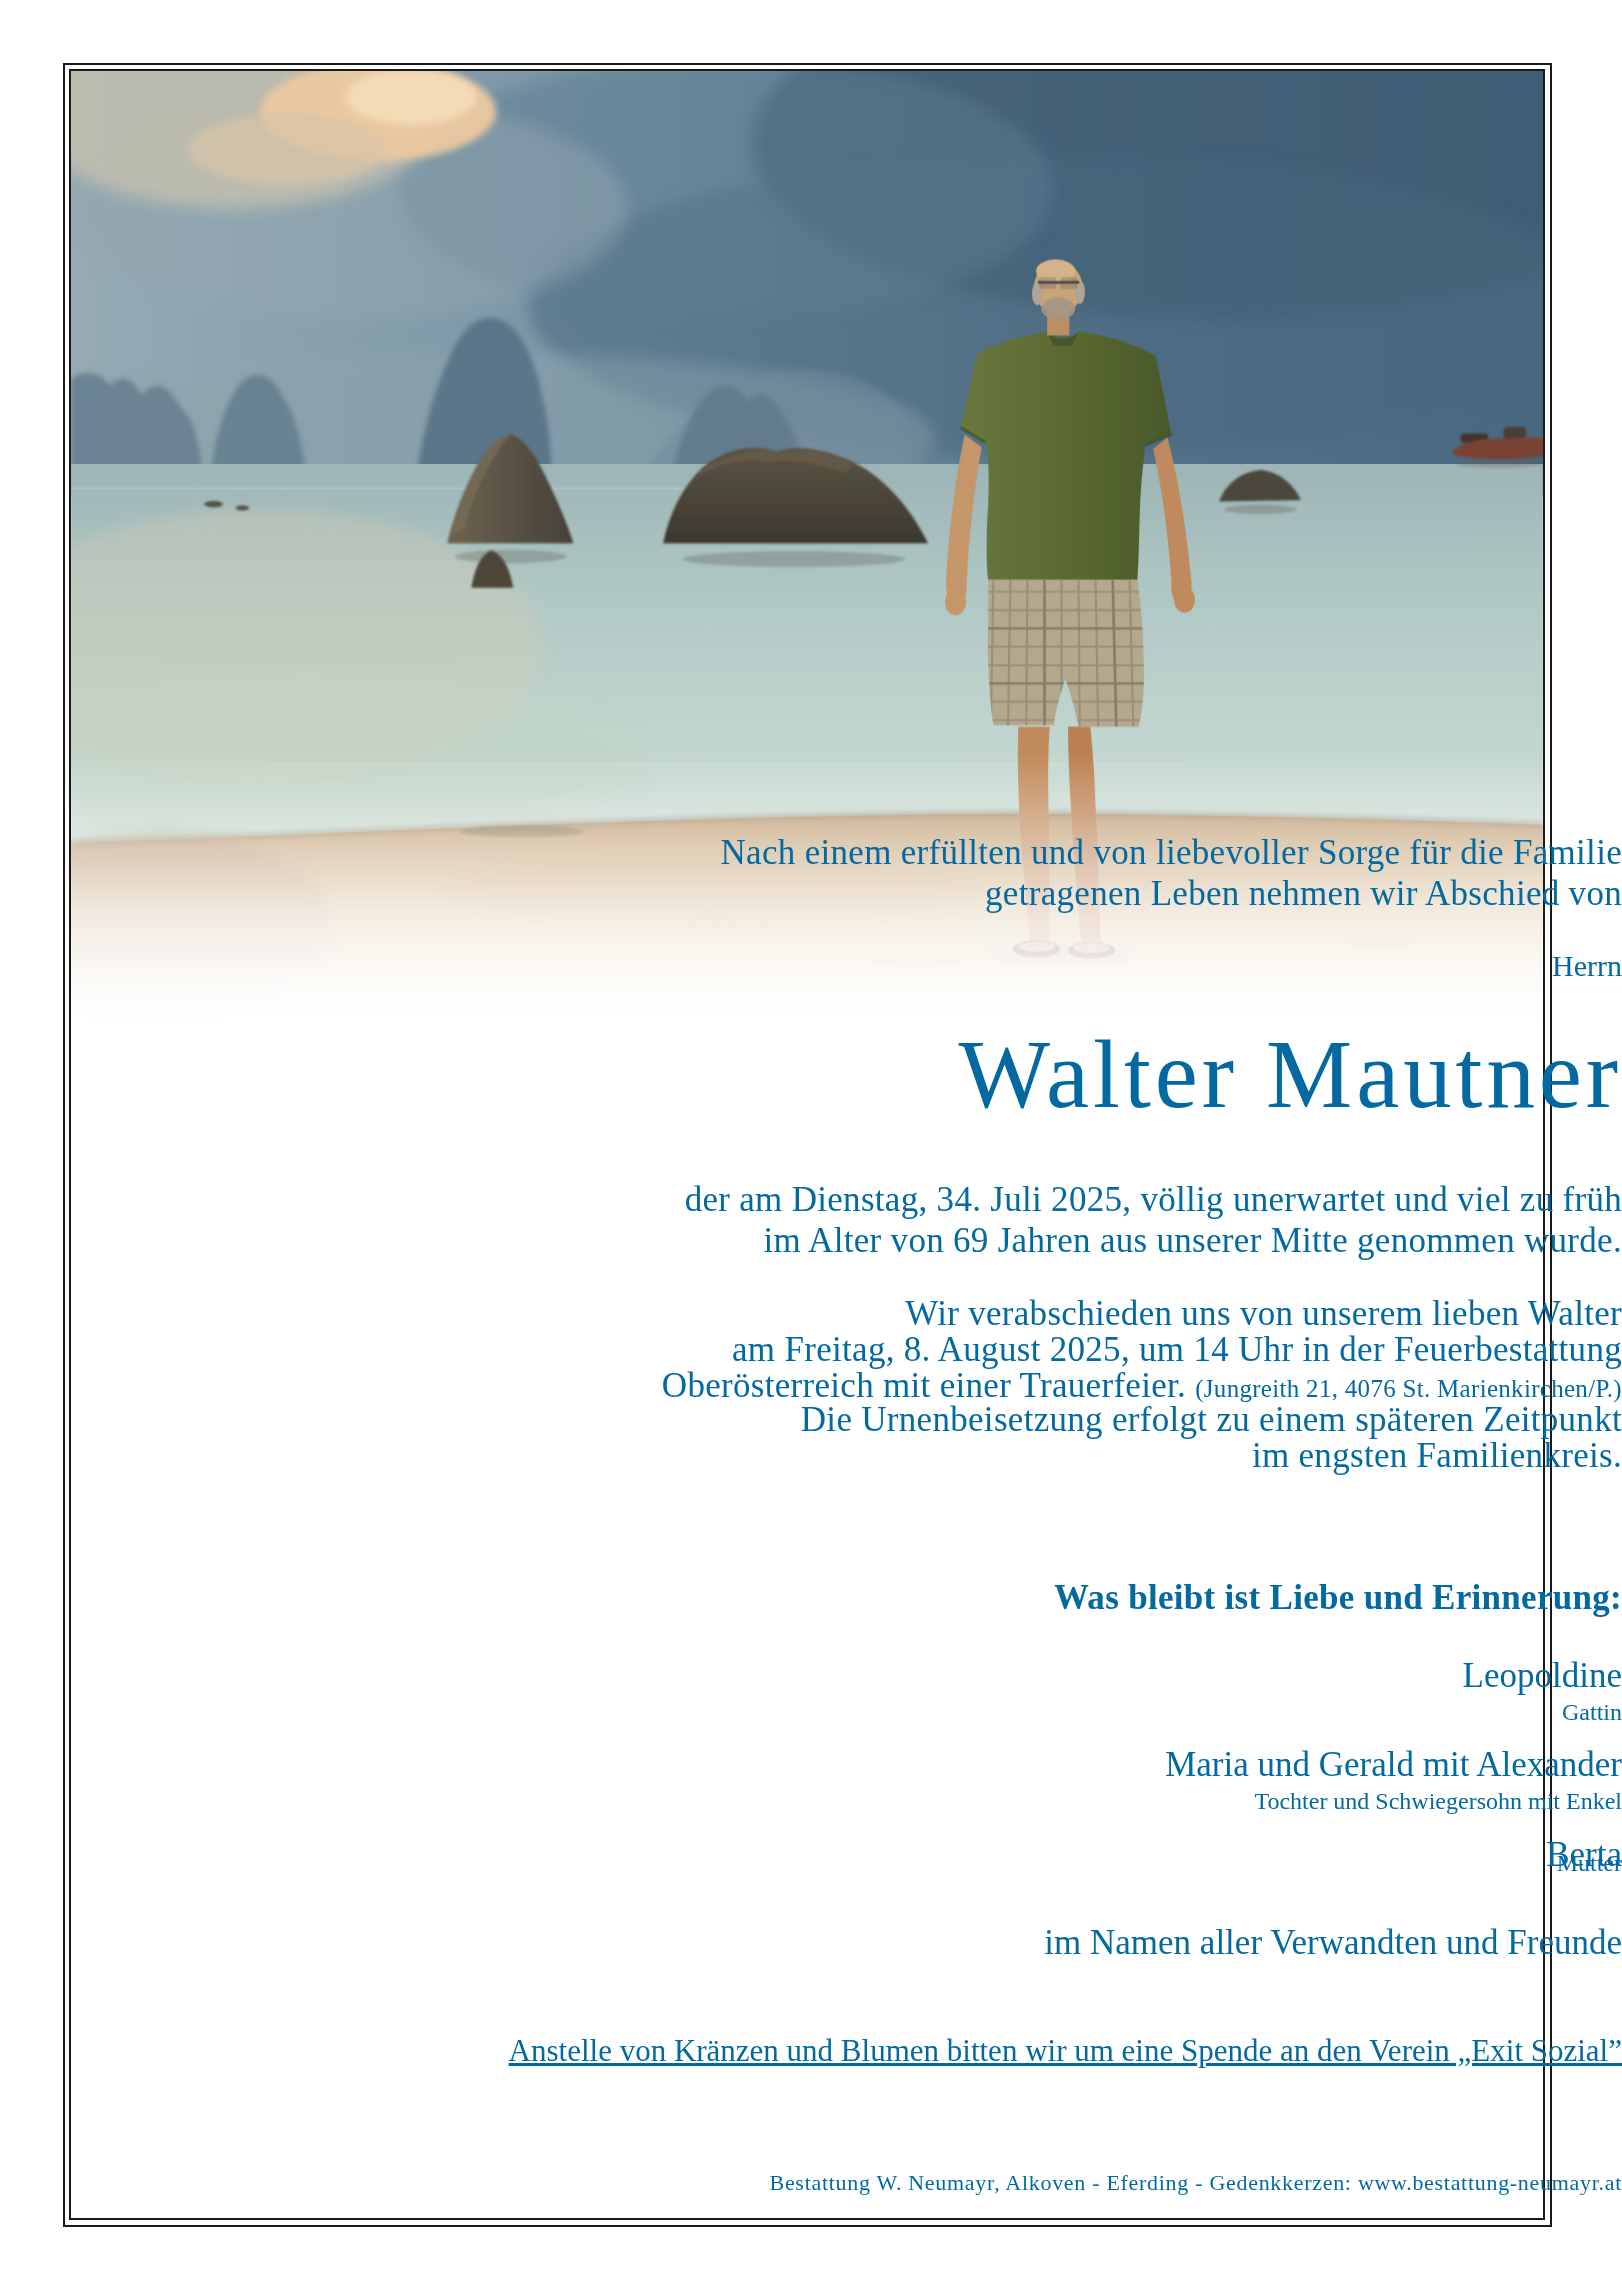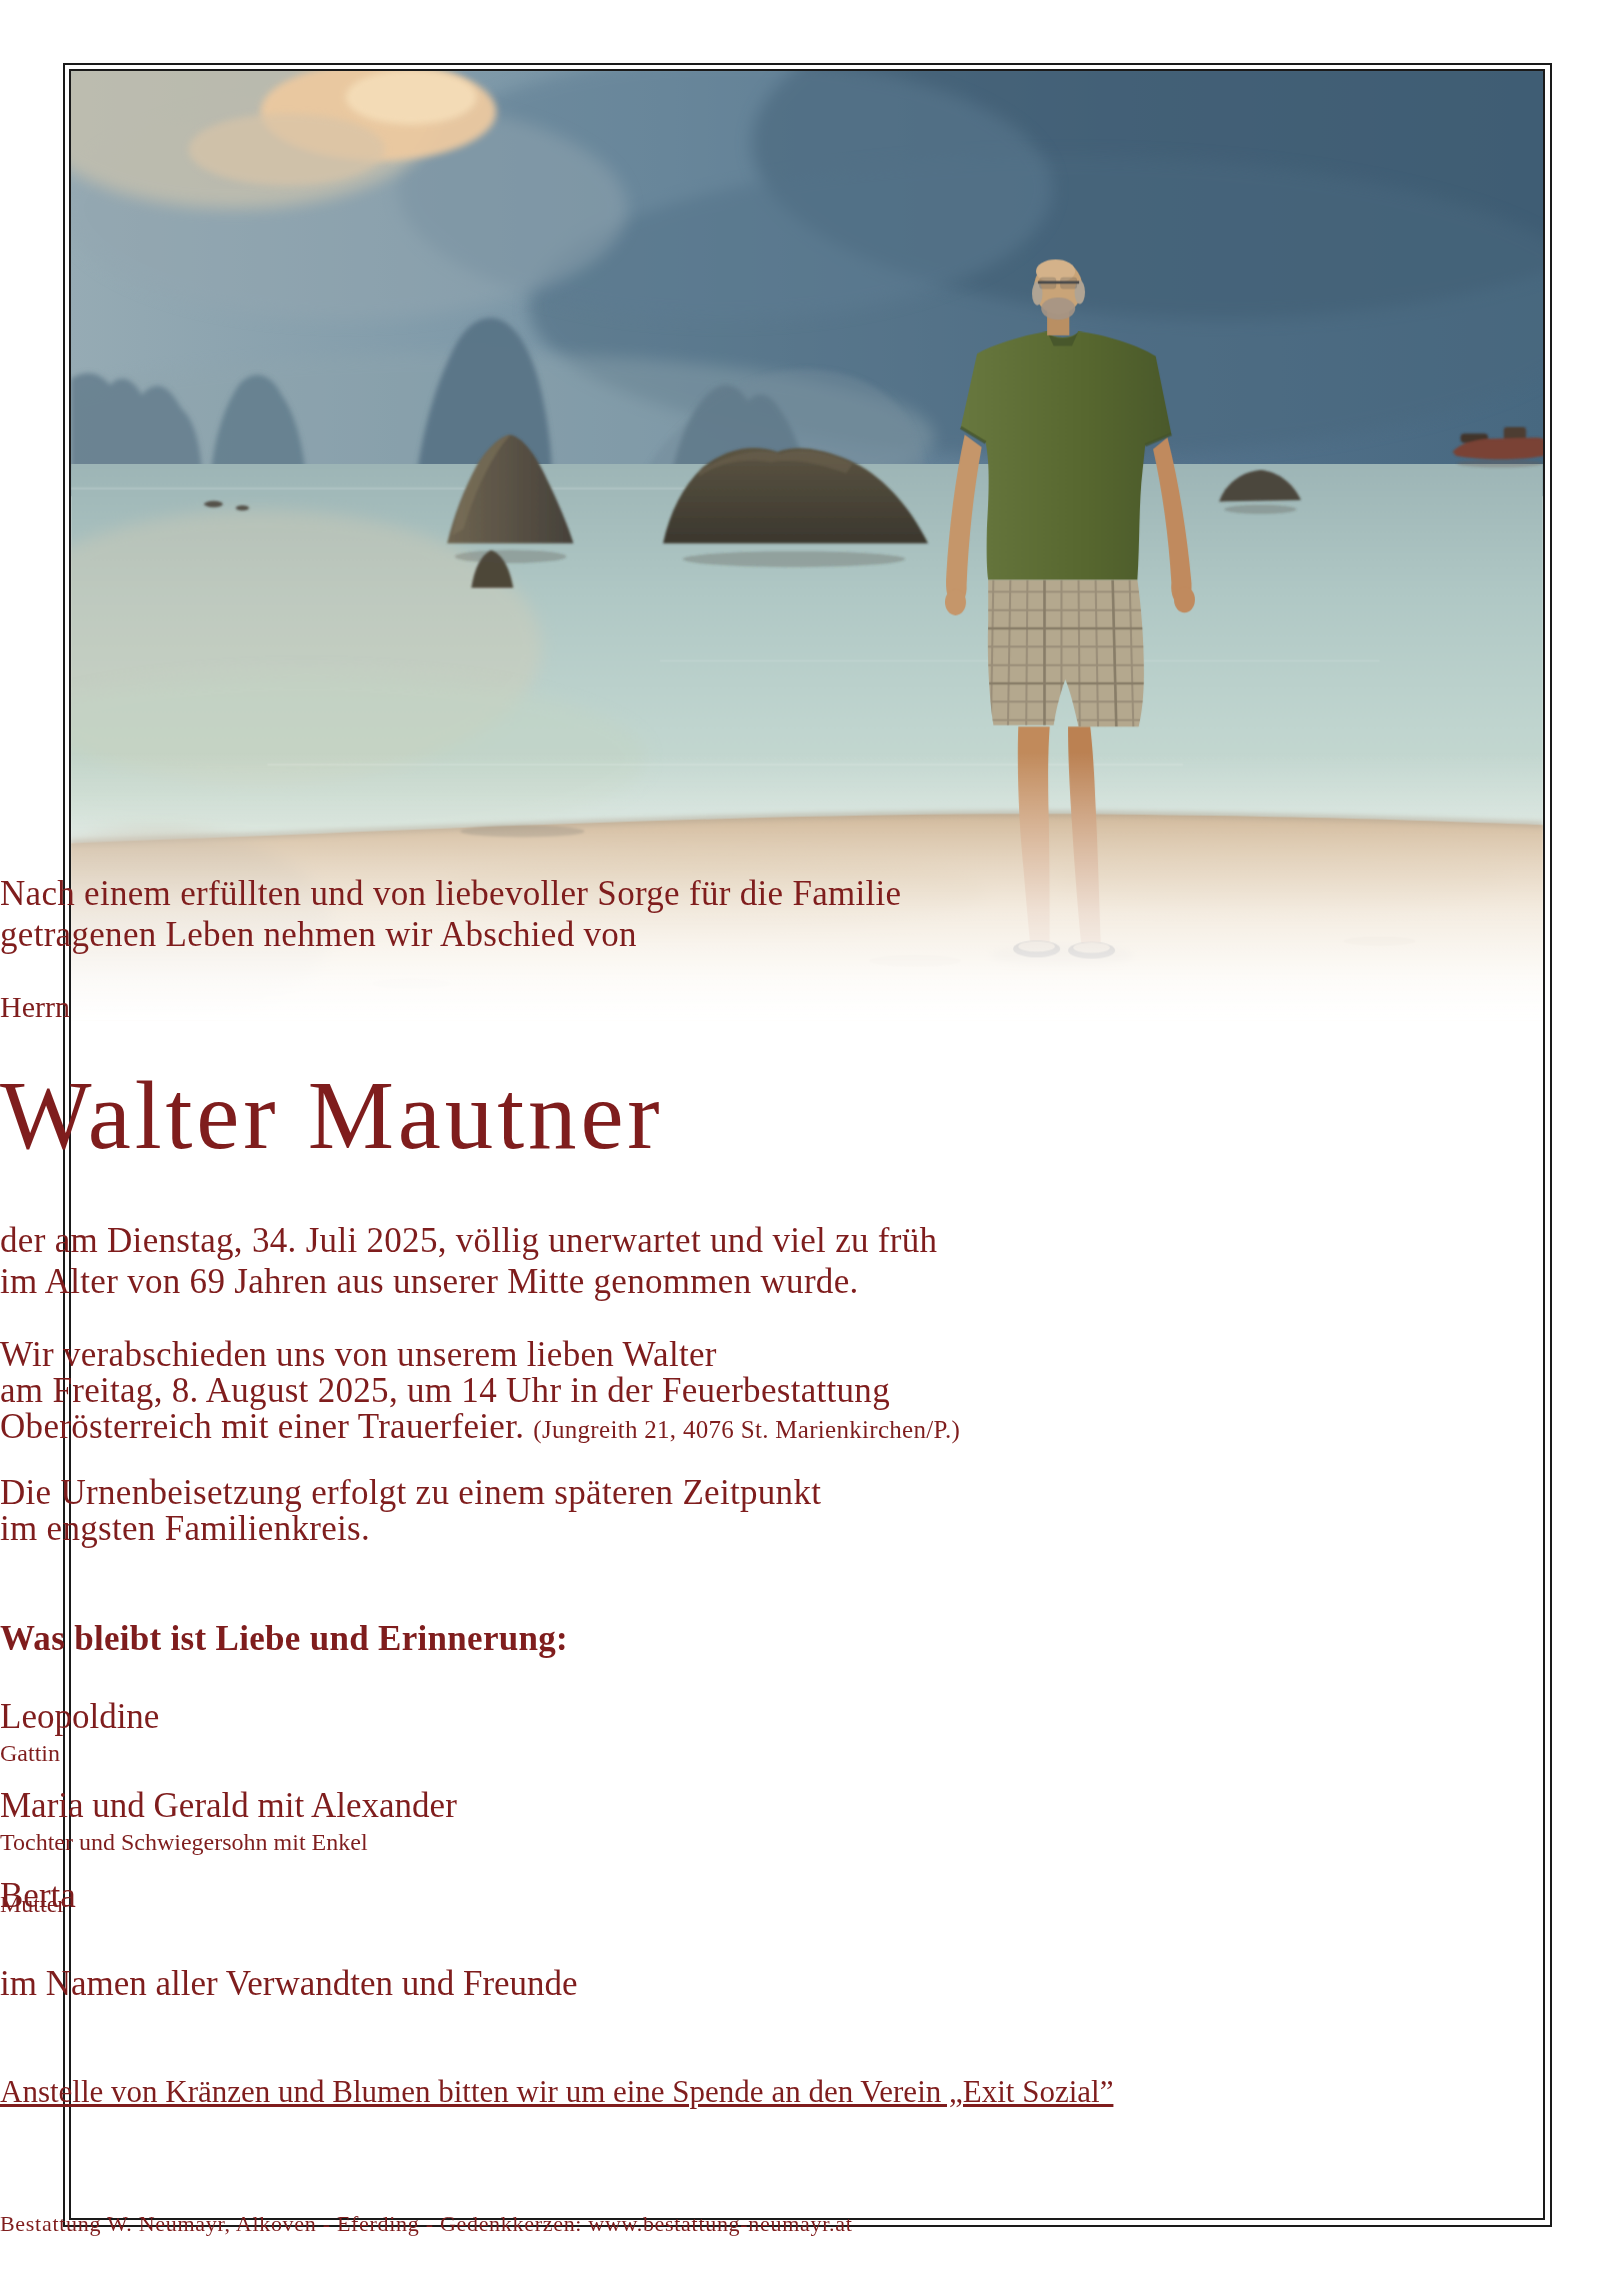--- a/index.html
+++ b/index.html
@@ -4,21 +4,21 @@
 <style>
   html,body{margin:0;padding:0;background:#ffffff;}
   #page{position:relative;width:1622px;height:2295px;background:#ffffff;overflow:hidden;
         font-family:"Liberation Serif", serif;color:#1c1c1c;}
   .frame-outer{position:absolute;left:63px;top:63px;width:1489px;height:2164px;
         border:2.6px solid #1a1a1a;box-sizing:border-box;}
   .frame-inner{position:absolute;left:69px;top:69px;width:1476px;height:2151px;
         border:2px solid #1a1a1a;box-sizing:border-box;}
   .photo{position:absolute;left:71px;top:71px;width:1472px;height:950px;overflow:hidden;}
   .photo svg{display:block;}
-  .t{position:absolute;left:0;width:1622px;text-align:left;color:#7f1d1d;margin-top:41px;}
+  .t{position:absolute;left:0;width:1622px;text-align:right;color:#0369a1;}
   .body-lg{font-size:35px;line-height:41px;letter-spacing:0.3px;}
   .body-md{font-size:35px;line-height:36px;letter-spacing:0.3px;}
   .herrn{font-size:30px;line-height:34px;}
   .name{font-size:97px;line-height:98px;letter-spacing:3.9px;}
   .note-sm{font-size:25px;}
   .heading-bold{font-size:35px;font-weight:bold;letter-spacing:0.3px;}
   .mourner-name{font-size:35px;line-height:38px;}
   .mourner-rel{font-size:24px;line-height:27.5px;}
   .donation{font-size:31px;line-height:38px;text-decoration:underline;}
   .footer{font-size:22px;letter-spacing:0.7px;}
@@ -249,21 +249,21 @@
 
   <div class="t body-md" style="top:1296px">
     <div>Wir verabschieden uns von unserem lieben Walter</div>
     <div>am Freitag, 8. August 2025, um 14 Uhr in der Feuerbestattung</div>
     <div>
       <span>Oberösterreich mit einer Trauerfeier.</span>
       <span class="note-sm">(Jungreith 21, 4076 St. Marienkirchen/P.)</span>
     </div>
   </div>
 
-  <div class="t body-md" style="top:1434px">
+  <div class="t body-md" style="top:1402px">
     <div>Die Urnenbeisetzung erfolgt zu einem späteren Zeitpunkt</div>
     <div>im engsten Familienkreis.</div>
   </div>
 
   <div class="t heading-bold" style="top:1578px">Was bleibt ist Liebe und Erinnerung:</div>
 
   <div class="t mourner-name" style="top:1657px">Leopoldine</div>
   <div class="t mourner-rel" style="top:1699px">Gattin</div>
 
   <div class="t mourner-name" style="top:1746px">Maria und Gerald mit Alexander</div>

